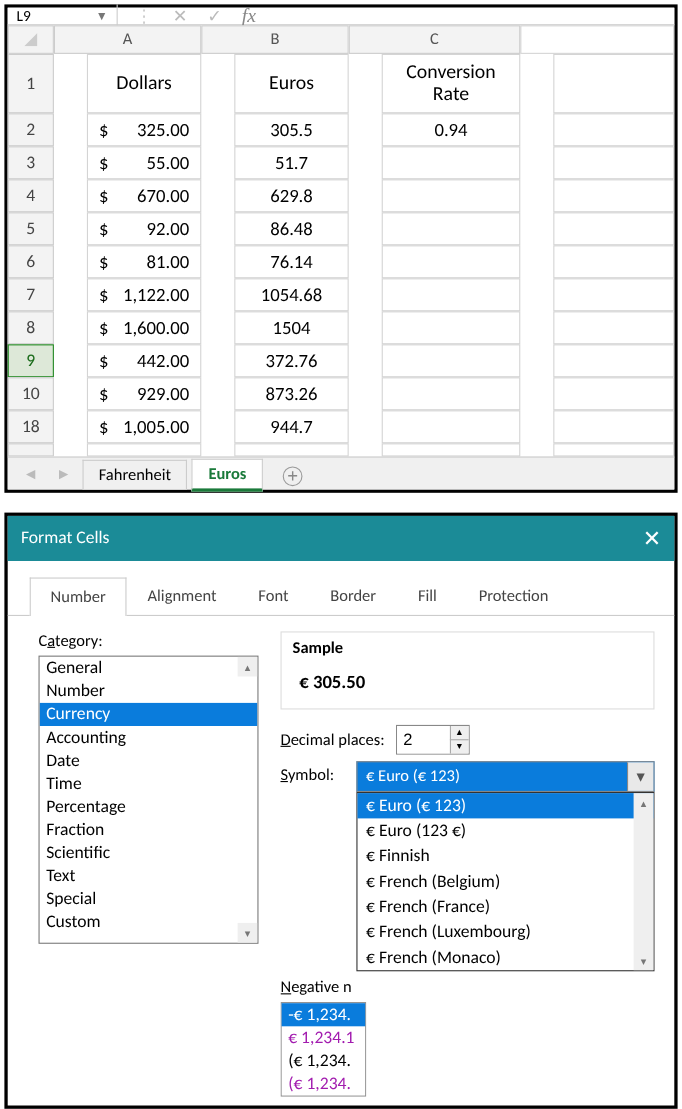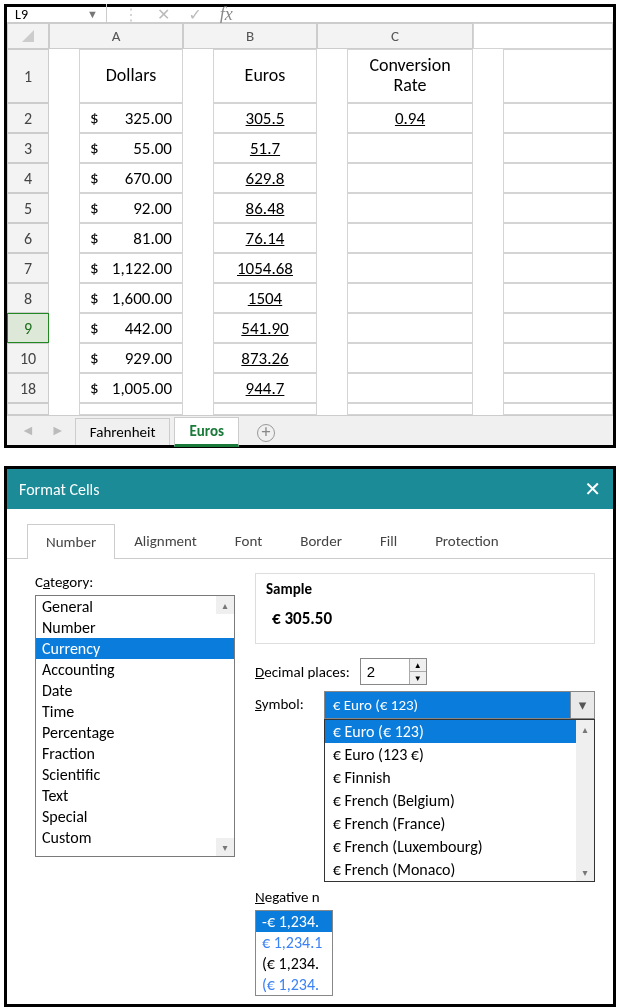--- a/index.html
+++ b/index.html
@@ -19,21 +19,21 @@
 
   
   .grid { display:grid; grid-template-columns: 42px 134px 134px 156px 1fr; }
   .colhead, .rowhead, .corner { background:#f3f3f3; border:1px solid #ccc; display:flex; align-items:center; justify-content:center; font-size:15px; color:#555; height:26px;}
   .corner { font-size:12px; color:#aaa; height:26px;}
   .corner svg { width:12px; height:12px; }
   .rowhead { height:30px; font-size:16px; color:#444;}
   .rowhead.header1 { height:54px; }
   .cell { border:1px solid #d4d4d4; height:30px; display:flex; align-items:center; padding:0 10px; font-size:17px;margin-left:30px;}
   .cell.header { height:54px; justify-content:center; font-size:18px; text-align:center; line-height:1.1;}
-  .cell.center { justify-content:center;text-decoration:underline; }
+  .cell.center { justify-content:center; }
   .cell.dollar { justify-content:space-between; }
   .rowhead.sel { background:#dde8d8; border-color:#228822; color:#1a6b1a; }
   .empty-col { border:1px solid #d4d4d4; }
 
   
   .rowhead.partial,.cell.partial{height:12px;}
 
   
   .tabs { height:30px; background:#f0f0f0; border-top:1px solid #ccc; display:flex; align-items:center; padding:0 8px; gap:4px;}
   .tabs .navbtn { color:#bbb; font-size:14px; padding:0 6px; cursor:default;}
@@ -79,21 +79,21 @@
   .dropdown { border:1px solid #333; background:#fff; position:relative;}
   .dropdown .opt{padding:2px 8px;font-size:16px;}
   .dropdown .opt.sel{background:#0a7cdc;color:#fff;}
   .dropdown .sb{position:absolute;right:0;top:0;bottom:0;width:18px;background:#efefef;display:flex;flex-direction:column;justify-content:space-between;}
   .dropdown .sb span{display:flex;align-items:center;justify-content:center;color:#777;font-size:10px;height:18px;}
 
   .neg-col { width:78px; overflow:hidden; white-space:nowrap;}
   .neglist { border:1px solid #888; margin-top:4px; font-size:16px;}
   .neglist .ng{padding:1px 6px;}
   .neglist .ng.sel{background:#0a7cdc;color:#fff;}
-  .neglist .ng.red{color:#3b82f6;}
+  .neglist .ng.red{color:#a21caf;}
 
   [data-interactable="true"]{cursor:pointer;}
 </style>
 </head>
 <body>
 
 <div class="sheet-wrap" data-interactable="false">
 
   <div class="formula-bar" data-interactable="false">
     <div class="name-box" data-interactable="true">
@@ -188,21 +188,21 @@
       </div>
     <div class="cell center" data-interactable="true">1504</div>
     <div class="cell center" data-interactable="true"></div>
     <div class="cell" data-interactable="true"></div>
 
     <div class="rowhead sel" data-interactable="true">9</div>
     <div class="cell dollar" data-interactable="true">
         <span data-interactable="false">$</span>
         <span data-interactable="false">442.00</span>
       </div>
-    <div class="cell center" data-interactable="true">541.90</div>
+    <div class="cell center" data-interactable="true">372.76</div>
     <div class="cell center" data-interactable="true"></div>
     <div class="cell" data-interactable="true"></div>
 
     <div class="rowhead" data-interactable="true">10</div>
     <div class="cell dollar" data-interactable="true">
         <span data-interactable="false">$</span>
         <span data-interactable="false">929.00</span>
       </div>
     <div class="cell center" data-interactable="true">873.26</div>
     <div class="cell center" data-interactable="true"></div>

